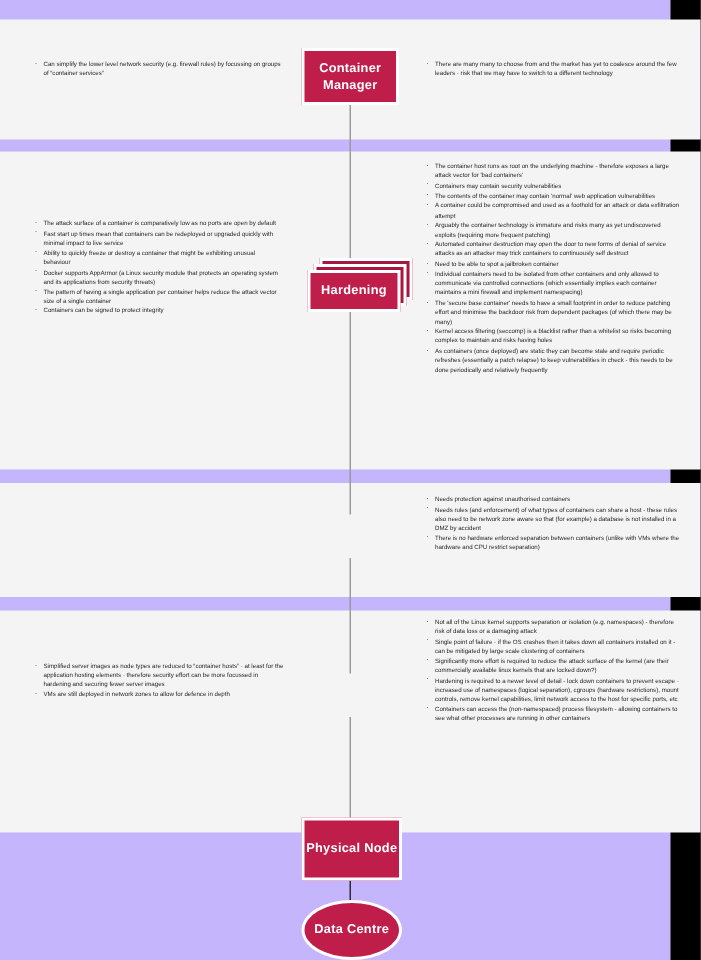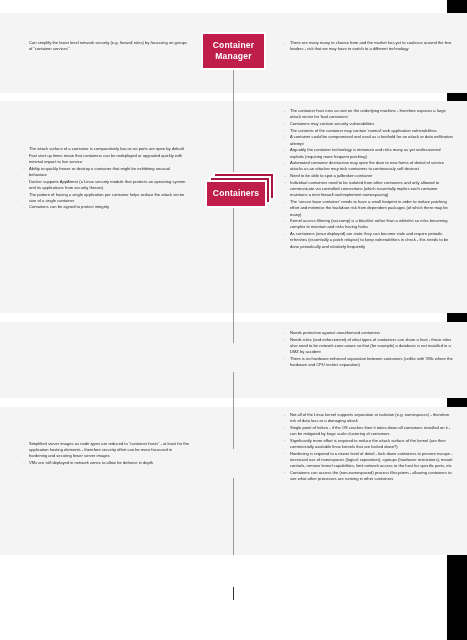--- a/index.html
+++ b/index.html
@@ -12,21 +12,21 @@
     height: 640px;
     position: relative;
     overflow: hidden;
     font-family: "Liberation Sans", sans-serif;
   }
   .canvas {
     position: absolute;
     left: 0; top: 0;
     width: 447px;
     height: 640px;
-    background: #ffffff;
+    background: #c4b5fd;
   }
 
   
   .band {
     position: absolute;
     left: 0;
     width: 467px;
     background: #f4f4f4;
   }
   #band-manager { top: 13px;  height: 80px; }
@@ -135,25 +135,27 @@
   <div class="spine" style="top:322px; height:21px;"></div>
   <div class="spine" style="top:372px; height:35px;"></div>
   <div class="spine" style="top:407px; height:42px;"></div>
   <div class="spine" style="top:478px; height:77px;"></div>
   <div class="spine spine-dark" style="top:587px; height:13px;"></div>
 
   <div class="node" id="node-container-manager">Container Manager</div>
 
   <div class="stack-shadow" id="stack-2"></div>
   <div class="stack-shadow" id="stack-1"></div>
-  <div class="node" id="node-container">Containers</div>
-
-
-
-
+  <div class="node" id="node-container">Hardening</div>
+
+
+
+  <div class="node" id="node-physical-node">Physical Node</div>
+
+  <div class="node node-ellipse" id="node-data-centre">Data Centre</div>
 
   <div class="col col-left" id="col-manager-pro">
     <ul>
         <li>Can simplify the lower level network security (e.g. firewall rules) by focussing on groups of “container services”</li>
       </ul>
   </div>
   <div class="col col-right" id="col-manager-con">
     <ul>
         <li>There are many many to choose from and the market has yet to coalesce around the few leaders - risk that we may have to switch to a different technology</li>
       </ul>

